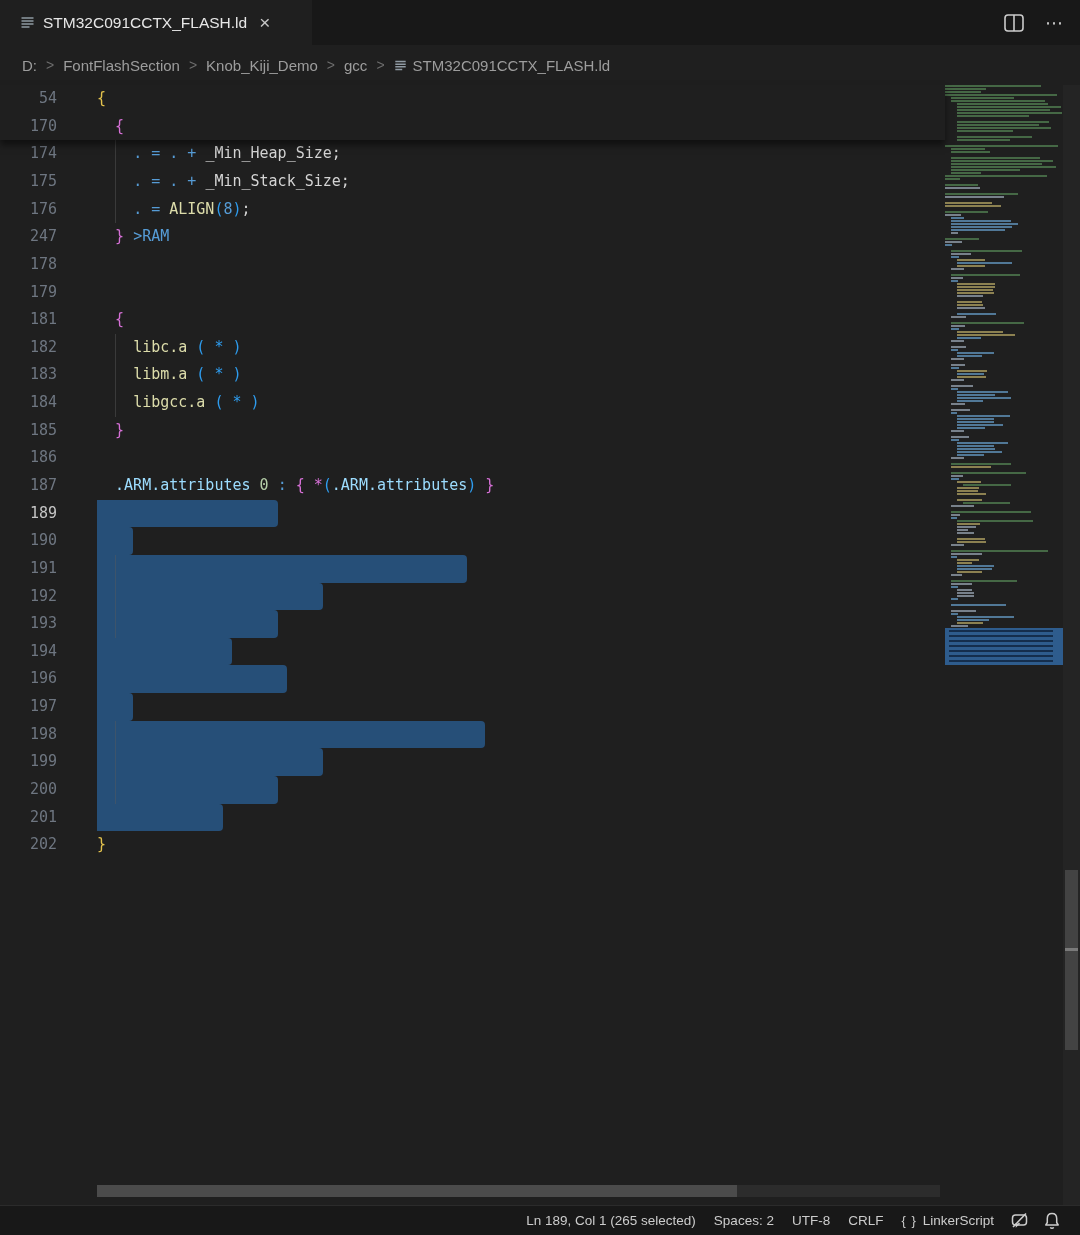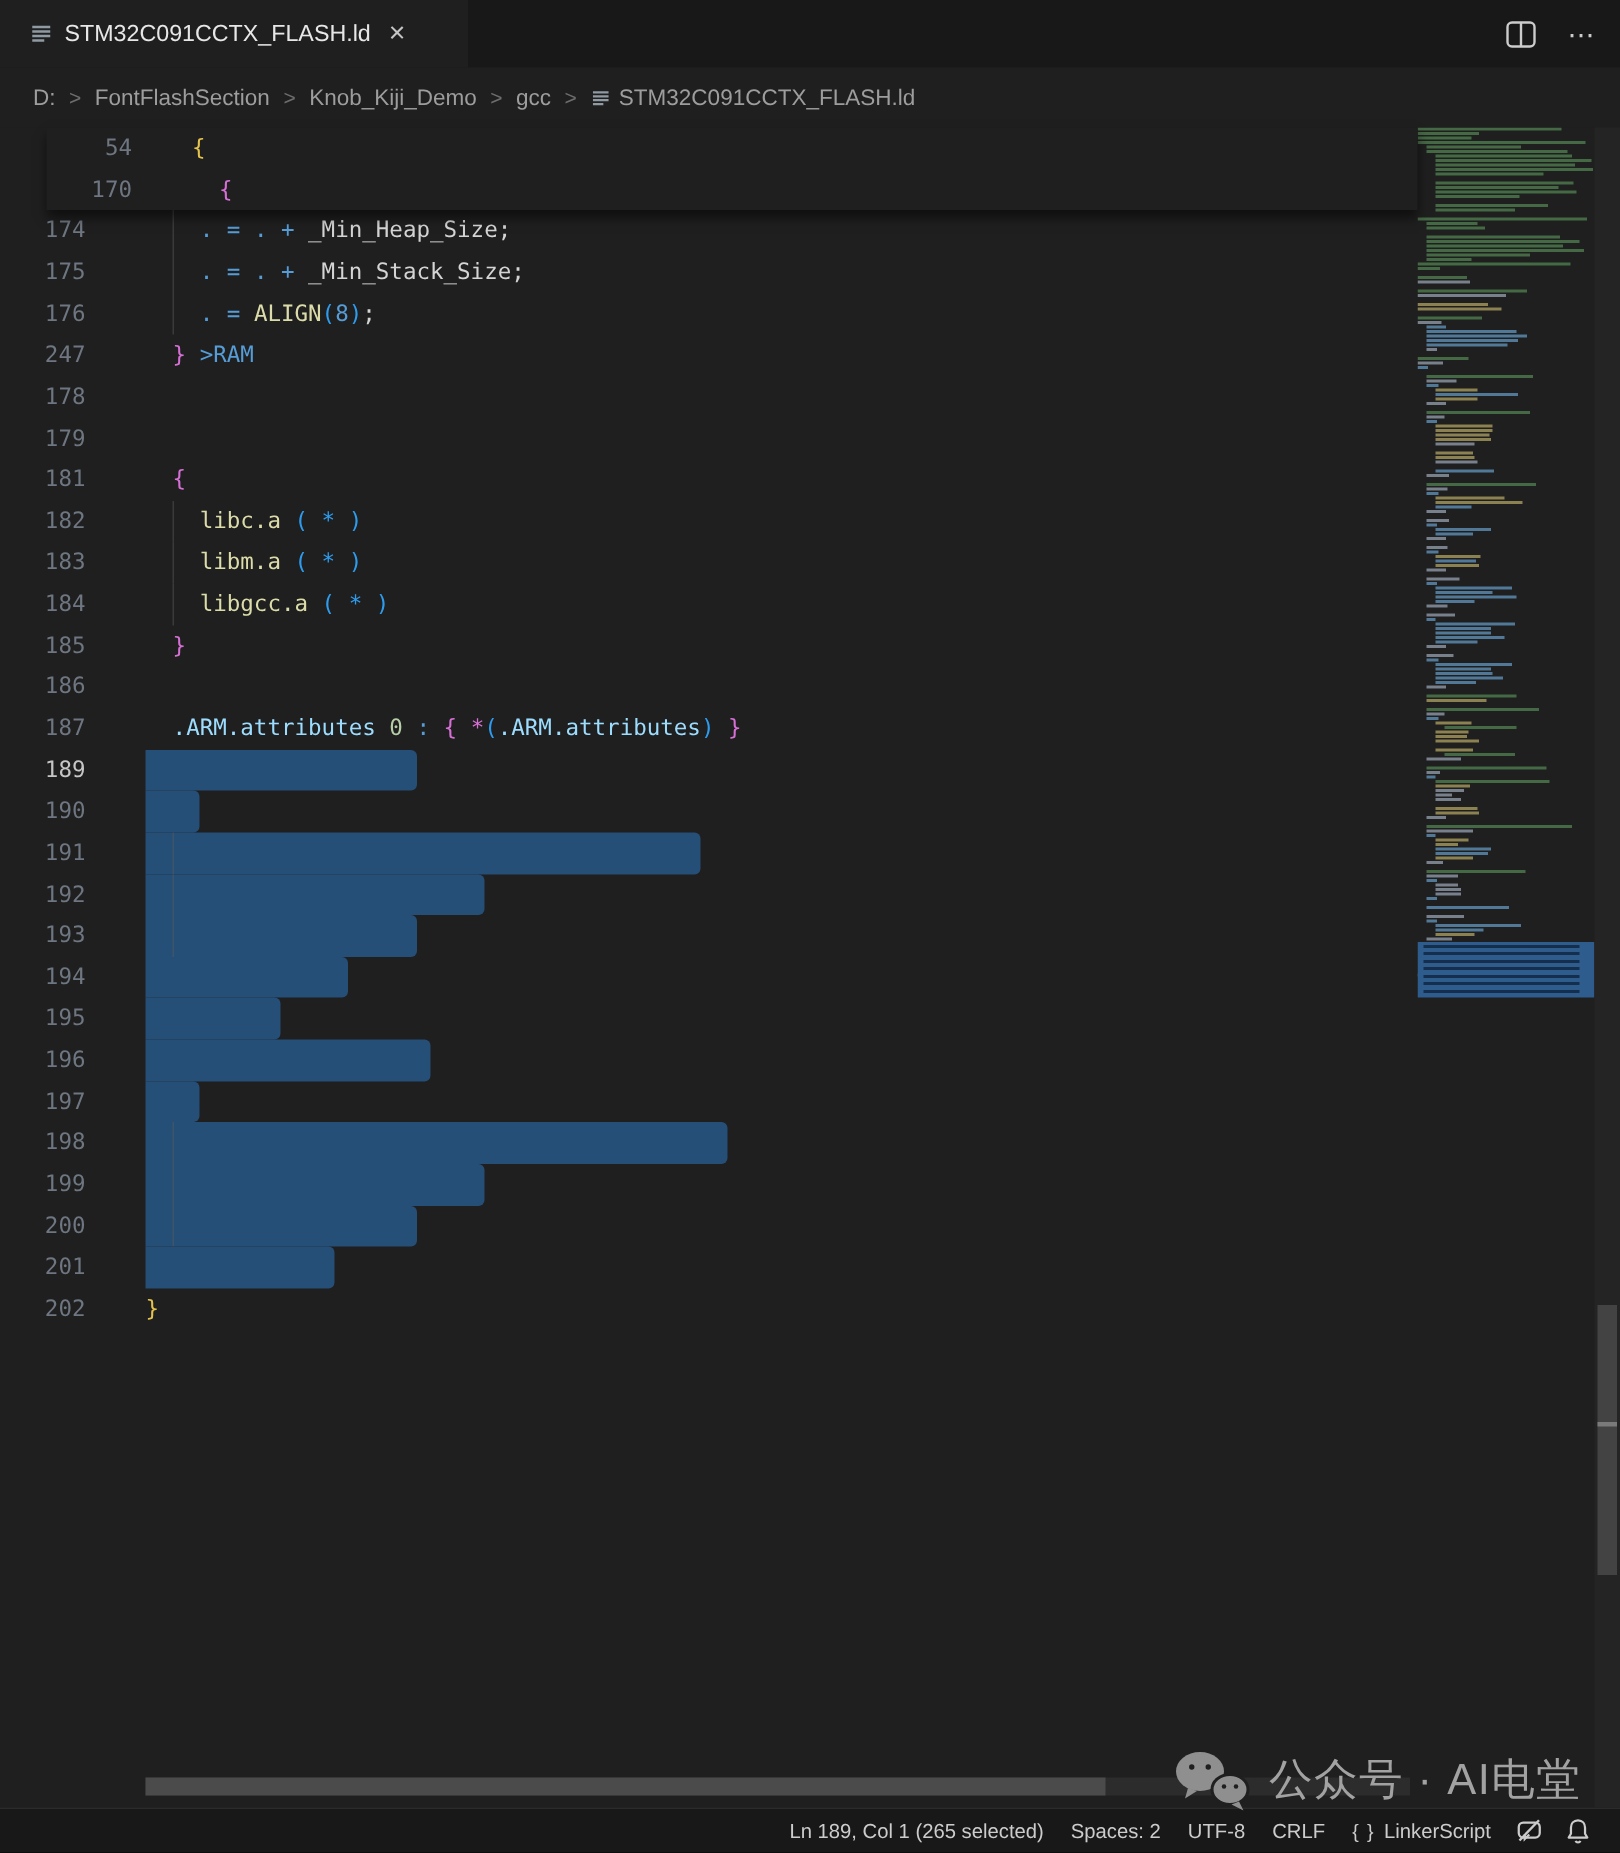--- a/index.html
+++ b/index.html
@@ -25,21 +25,21 @@
   
   .editor{position:absolute;top:85px;left:0;right:0;bottom:30px;background:#1f1f1f;}
   .row{display:flex;height:27.65px;line-height:27.65px;white-space:pre;position:relative;
        font-family:"DejaVu Sans Mono",monospace;font-size:15px;}
   .ln{width:57px;text-align:right;color:#6e7681;flex:none;}
   .ln.active{color:#c6c6c6;}
   .code{margin-left:40px;position:relative;flex:1;}
   .selbg{position:absolute;left:0;top:0;height:100%;background:#264f78;border-radius:0 4px 4px 0;}
   .guide{position:absolute;left:2ch;top:0;height:100%;border-left:1px solid #5a5a5a;opacity:.45;}
   .sticky{position:absolute;top:0;left:0;right:135px;background:#1f1f1f;z-index:6;
-          box-shadow:0 5px 7px rgba(0,0,0,.5);margin-left:31px;}
+          box-shadow:0 5px 7px rgba(0,0,0,.5);}
   .lines{position:absolute;top:55.3px;left:0;right:135px;}
 
   
   .minimap{position:absolute;top:0;left:945px;width:118px;bottom:0;overflow:hidden;}
   .mm-bar{height:2px;margin-bottom:1px;opacity:.8;}
   .mm-gap{height:3px;}
   .mm-sel{position:absolute;left:0;top:543px;width:100%;height:37px;background:#2e5c8d;}
   .mm-sel::after{content:"";position:absolute;inset:2px 10px 2px 4px;
       background:repeating-linear-gradient(180deg, rgba(16,38,66,.85) 0 2px, transparent 2px 5px);}
 
@@ -123,21 +123,20 @@
         <div class="row"><span class="ln">184</span><span class="code"><span class="guide"></span><span style="color: rgb(212, 212, 212);">    </span><span style="color: rgb(220, 220, 170);">libgcc.a</span><span style="color: rgb(212, 212, 212);"> </span><span style="color: rgb(46, 156, 238);">(</span><span style="color: rgb(212, 212, 212);"> </span><span style="color: rgb(46, 156, 238);">*</span><span style="color: rgb(212, 212, 212);"> </span><span style="color: rgb(46, 156, 238);">)</span></span></div>
         <div class="row"><span class="ln">185</span><span class="code"><span style="color: rgb(212, 212, 212);">  </span><span style="color: rgb(214, 112, 214);">}</span></span></div>
         <div class="row"><span class="ln">186</span><span class="code"></span></div>
         <div class="row"><span class="ln">187</span><span class="code"><span style="color: rgb(212, 212, 212);">  </span><span style="color: rgb(156, 220, 254);">.ARM.attributes</span><span style="color: rgb(212, 212, 212);"> </span><span style="color: rgb(181, 206, 168);">0</span><span style="color: rgb(212, 212, 212);"> </span><span style="color: rgb(86, 156, 214);">:</span><span style="color: rgb(212, 212, 212);"> </span><span style="color: rgb(214, 112, 214);">{</span><span style="color: rgb(212, 212, 212);"> </span><span style="color: rgb(214, 112, 214);">*</span><span style="color: rgb(46, 156, 238);">(</span><span style="color: rgb(156, 220, 254);">.ARM.attributes</span><span style="color: rgb(46, 156, 238);">)</span><span style="color: rgb(212, 212, 212);"> </span><span style="color: rgb(214, 112, 214);">}</span></span></div>
         <div class="row"><span class="ln active">189</span><span class="code"><span class="selbg" style="width: 20ch;"></span><span style="color: rgba(160, 185, 215, 0.6);">··</span><span style="color: rgb(212, 212, 212);">ExtFlashSection</span><span style="color: rgba(160, 185, 215, 0.6);">·</span><span style="color: rgb(86, 156, 214);">:</span></span></div>
         <div class="row"><span class="ln">190</span><span class="code"><span class="selbg" style="width: 4ch;"></span><span style="color: rgba(160, 185, 215, 0.6);">··</span><span style="color: rgb(214, 112, 214);">{</span></span></div>
         <div class="row"><span class="ln">191</span><span class="code"><span class="selbg" style="width: 41ch;"></span><span class="guide"></span><span style="color: rgba(160, 185, 215, 0.6);">····</span><span style="color: rgb(212, 212, 212);">*</span><span style="color: rgb(46, 156, 238);">(</span><span style="color: rgb(156, 220, 254);">ExtFlashSection</span><span style="color: rgba(160, 185, 215, 0.6);">·</span><span style="color: rgb(156, 220, 254);">ExtFlashSection.*</span><span style="color: rgb(46, 156, 238);">)</span></span></div>
         <div class="row"><span class="ln">192</span><span class="code"><span class="selbg" style="width: 25ch;"></span><span class="guide"></span><span style="color: rgba(160, 185, 215, 0.6);">····</span><span style="color: rgb(212, 212, 212);">*</span><span style="color: rgb(46, 156, 238);">(</span><span style="color: rgb(156, 220, 254);">.gnu.linkonce.r.*</span><span style="color: rgb(46, 156, 238);">)</span></span></div>
         <div class="row"><span class="ln">193</span><span class="code"><span class="selbg" style="width: 20ch;"></span><span class="guide"></span><span style="color: rgba(160, 185, 215, 0.6);">····</span><span style="color: rgb(86, 156, 214);">.</span><span style="color: rgba(160, 185, 215, 0.6);">·</span><span style="color: rgb(86, 156, 214);">=</span><span style="color: rgba(160, 185, 215, 0.6);">·</span><span style="color: rgb(220, 220, 170);">ALIGN</span><span style="color: rgb(46, 156, 238);">(</span><span style="color: rgb(86, 156, 214);">0x4</span><span style="color: rgb(46, 156, 238);">)</span><span style="color: rgb(212, 212, 212);">;</span></span></div>
         <div class="row"><span class="ln">194</span><span class="code"><span class="selbg" style="width: 15ch;"></span><span style="color: rgba(160, 185, 215, 0.6);">··</span><span style="color: rgb(214, 112, 214);">}</span><span style="color: rgba(160, 185, 215, 0.6);">·</span><span style="color: rgb(86, 156, 214);">&gt;</span><span style="color: rgb(86, 156, 214);">SPI_FLASH</span></span></div>
-        <div class="row"><span class="ln">195</span><span class="code"><span class="selbg" style="width: 10ch;"></span></span></div>
         <div class="row"><span class="ln">196</span><span class="code"><span class="selbg" style="width: 21ch;"></span><span style="color: rgba(160, 185, 215, 0.6);">··</span><span style="color: rgb(212, 212, 212);">FontFlashSection</span><span style="color: rgba(160, 185, 215, 0.6);">·</span><span style="color: rgb(86, 156, 214);">:</span></span></div>
         <div class="row"><span class="ln">197</span><span class="code"><span class="selbg" style="width: 4ch;"></span><span style="color: rgba(160, 185, 215, 0.6);">··</span><span style="color: rgb(214, 112, 214);">{</span></span></div>
         <div class="row"><span class="ln">198</span><span class="code"><span class="selbg" style="width: 43ch;"></span><span class="guide"></span><span style="color: rgba(160, 185, 215, 0.6);">····</span><span style="color: rgb(212, 212, 212);">*</span><span style="color: rgb(46, 156, 238);">(</span><span style="color: rgb(156, 220, 254);">FontFlashSection</span><span style="color: rgba(160, 185, 215, 0.6);">·</span><span style="color: rgb(156, 220, 254);">FontFlashSection.*</span><span style="color: rgb(46, 156, 238);">)</span></span></div>
         <div class="row"><span class="ln">199</span><span class="code"><span class="selbg" style="width: 25ch;"></span><span class="guide"></span><span style="color: rgba(160, 185, 215, 0.6);">····</span><span style="color: rgb(212, 212, 212);">*</span><span style="color: rgb(46, 156, 238);">(</span><span style="color: rgb(156, 220, 254);">.gnu.linkonce.r.*</span><span style="color: rgb(46, 156, 238);">)</span></span></div>
         <div class="row"><span class="ln">200</span><span class="code"><span class="selbg" style="width: 20ch;"></span><span class="guide"></span><span style="color: rgba(160, 185, 215, 0.6);">····</span><span style="color: rgb(86, 156, 214);">.</span><span style="color: rgba(160, 185, 215, 0.6);">·</span><span style="color: rgb(86, 156, 214);">=</span><span style="color: rgba(160, 185, 215, 0.6);">·</span><span style="color: rgb(220, 220, 170);">ALIGN</span><span style="color: rgb(46, 156, 238);">(</span><span style="color: rgb(86, 156, 214);">0x4</span><span style="color: rgb(46, 156, 238);">)</span><span style="color: rgb(212, 212, 212);">;</span></span></div>
         <div class="row"><span class="ln">201</span><span class="code"><span class="selbg" style="width: 14ch;"></span><span style="color: rgba(160, 185, 215, 0.6);">··</span><span style="color: rgb(214, 112, 214);">}</span><span style="color: rgba(160, 185, 215, 0.6);">·</span><span style="color: rgb(86, 156, 214);">&gt;</span><span style="color: rgb(86, 156, 214);">SPI_FLASH</span></span></div>
         <div class="row"><span class="ln">202</span><span class="code"><span style="color: rgb(227, 194, 77);">}</span></span></div>
       </div>
     <div class="sticky" id="sticky-lines">
         <div class="row"><span class="ln">54</span><span class="code"><span style="color: rgb(227, 194, 77);">{</span></span></div>
@@ -344,35 +343,20 @@
       <div class="vthumb">
         <div class="vmark"></div>
       </div>
     </div>
 
     <div class="hscroll">
       <div class="hthumb"></div>
     </div>
   </div>
 
-  <div class="watermark">
-    <span>
-      <svg width="52" height="42" viewBox="0 0 52 42">
-        <ellipse cx="18" cy="15" rx="16" ry="13" fill="#8f8f8f"></ellipse>
-        <path d="M10 26 L8 33 L16 28 Z" fill="#8f8f8f"></path>
-        <circle cx="12.5" cy="12" r="1.8" fill="#1f1f1f"></circle>
-        <circle cx="23.5" cy="12" r="1.8" fill="#1f1f1f"></circle>
-        <ellipse cx="38" cy="27" rx="12" ry="10" fill="#8f8f8f" stroke="#1f1f1f" stroke-width="2"></ellipse>
-        <path d="M44 35 L47 41 L39 37 Z" fill="#8f8f8f"></path>
-        <circle cx="34" cy="25" r="1.5" fill="#1f1f1f"></circle>
-        <circle cx="42" cy="25" r="1.5" fill="#1f1f1f"></circle>
-      </svg>
-    </span>
-    <span>公众号 · AI电堂</span>
-  </div>
 
   <div class="statusbar">
     <span class="sb-item">Ln 189, Col 1 (265 selected)</span>
     <span class="sb-item">Spaces: 2</span>
     <span class="sb-item">UTF-8</span>
     <span class="sb-item">CRLF</span>
     <span class="sb-item">
       <span class="sb-glyph">{ }</span>
       <span>LinkerScript</span>
     </span>

